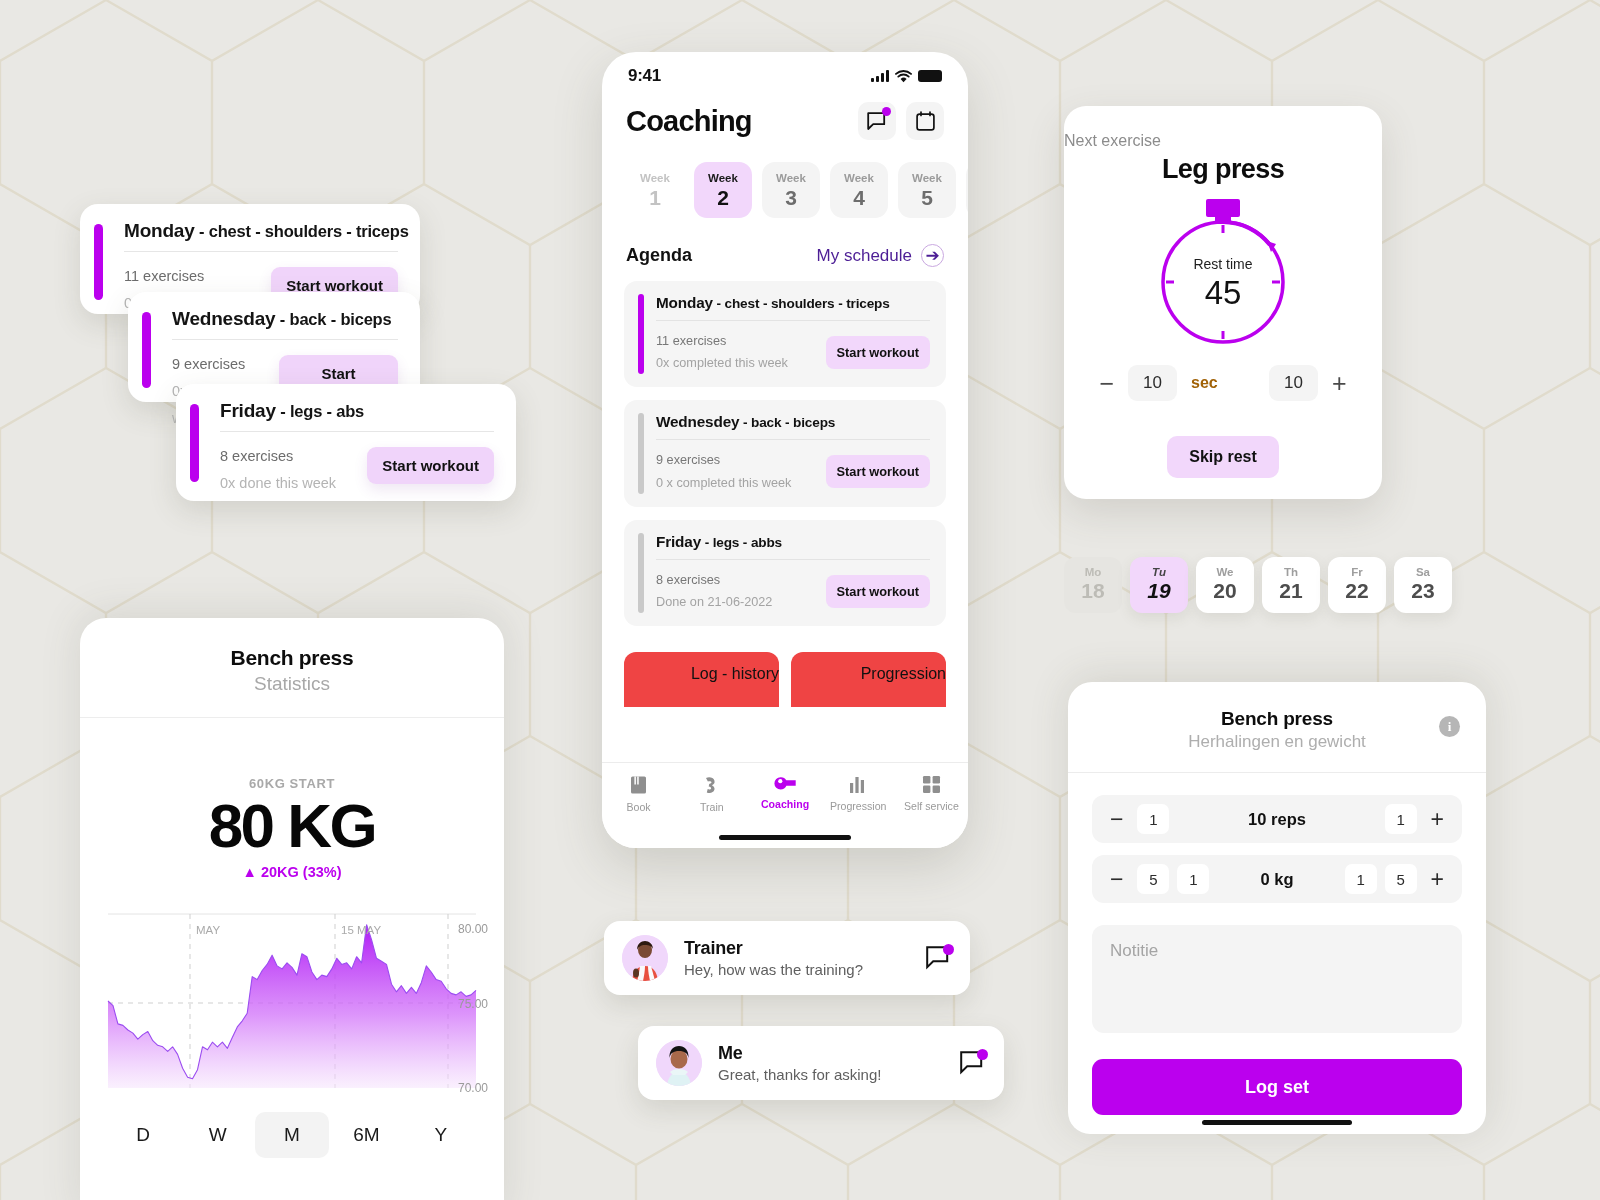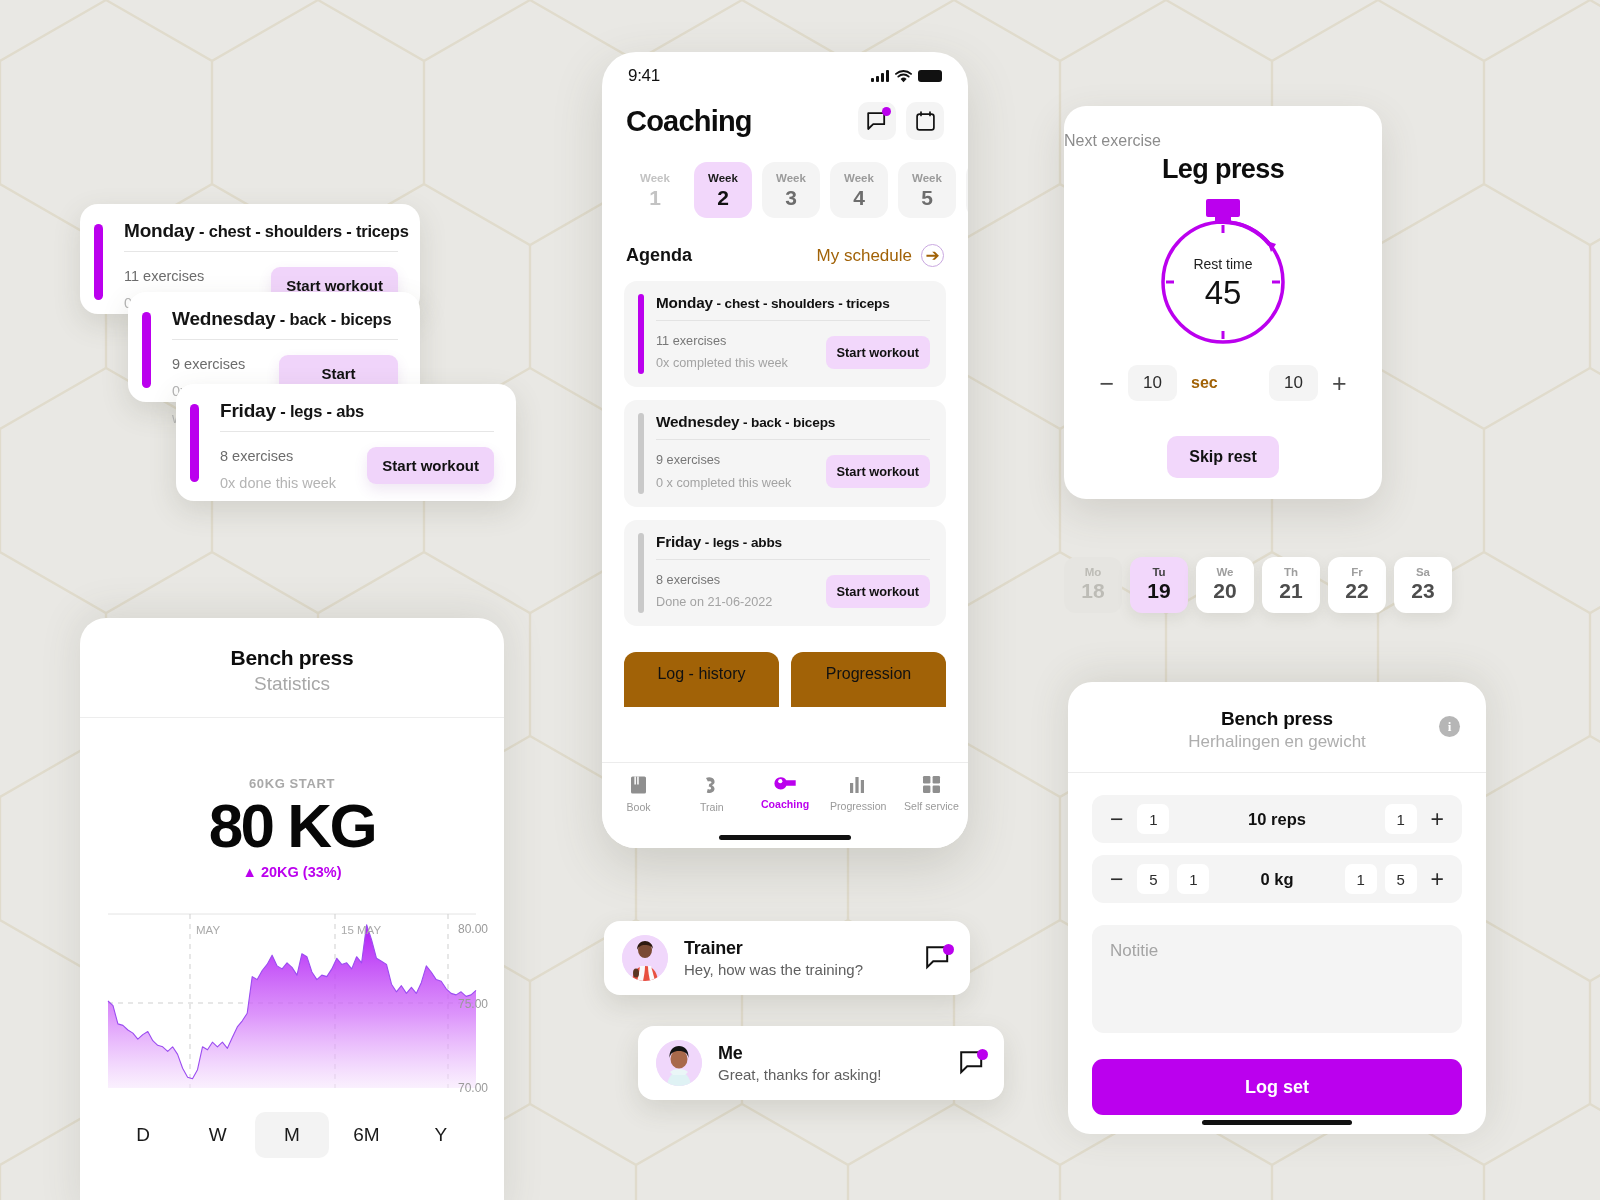--- a/index.html
+++ b/index.html
@@ -36,21 +36,21 @@
 
   
   #phone {
     position:absolute; left:602px; top:52px; width:366px; height:796px;
     background:#fff; border-radius:34px;
     box-shadow: 0 18px 50px rgba(80,75,60,.18);
     overflow:hidden; z-index: 5;
   }
   .statusbar { display:flex; justify-content:space-between; align-items:center;
     padding: 14px 26px 0 26px; }
-  .statusbar .time { font-size:17px; font-weight:400; color:#111; letter-spacing:-.3px;}
+  .statusbar .time { font-size:17px; font-weight:700; color:#111; letter-spacing:-.3px;}
   .statusicons { display:flex; align-items:center; gap:6px; }
   .bars { display:flex; align-items:flex-end; gap:2px; height:12px;}
   .bars i { width:3px; background:#111; border-radius:1px; display:block;}
   .bars i:nth-child(1){height:4px}.bars i:nth-child(2){height:6px}
   .bars i:nth-child(3){height:9px}.bars i:nth-child(4){height:12px}
   .batt { width:24px;height:12px;background:#111;border-radius:3px;}
 
   .ph-header { display:flex; align-items:center; justify-content:space-between;
      padding: 16px 24px 0 24px; }
   .ph-title { font-size:29px; font-weight:700; color:#0d0d0d; letter-spacing:-.8px;}
@@ -67,41 +67,41 @@
   .weekpill.dim { background:transparent; }
   .weekpill.dim .wk{color:#c3c3c3}.weekpill.dim .num{color:#c3c3c3}
   .weekpill.active { background:#f2d7fb; }
   .weekpill.active .wk { color:#1a1a1a; }
   .weekpill.active .num { color:#111; }
 
   .agenda-head { display:flex;justify-content:space-between;align-items:center;
       padding: 26px 24px 0 24px;}
   .agenda-title { font-size:18px;font-weight:700;color:#111;}
   .myschedule { display:flex;align-items:center;gap:9px;cursor:pointer;}
-  .myschedule span{font-size:17px;color:#a16207;}
+  .myschedule span{font-size:17px;color:#4c1d95;}
   .circ-arrow{width:23px;height:23px;border-radius:50%;border:1.4px solid #c9a8e0;
       display:flex;align-items:center;justify-content:center;color:#a855f7;font-size:12px;}
 
   .agenda-list{ padding: 14px 22px 0 22px; display:flex;flex-direction:column;gap:13px;}
   .acard{ background:#f5f5f5;border-radius:13px;padding:13px 16px 13px 14px;display:flex;gap:12px;}
   .acard .vbar{width:6px;border-radius:5px;background:#c9c9c9;flex:0 0 auto;}
   .acard.act .vbar{background:#bb00ee;}
   .acard .body{flex:1;min-width:0;}
   .acard .ttl{font-size:15.3px;font-weight:700;color:#111;letter-spacing:-.15px;white-space:nowrap;}
   .acard .ttl .sb{font-weight:600;font-size:13.6px;}
   .acard .ln{height:1px;background:#e3e3e3;margin:8px 0 9px 0;}
   .acard .foot{display:flex;align-items:center;justify-content:space-between;}
   .acard .meta{font-size:12.7px;color:#777;line-height:1.75;}
   .acard .meta.l2{color:#a3a3a3;}
   .acard .sbtn{background:#f2d7fb;border:none;border-radius:8px;padding:9px 11px;
      font-size:12.8px;font-weight:700;color:#111;cursor:pointer;font-family:"Liberation Sans",sans-serif;}
 
   .ph-tabs{display:flex;gap:12px;padding: 26px 22px 0 22px;}
-  .ph-tab{flex:1;background:#a16207;border-radius:12px 12px 0 0;padding:13px 0 24px 0;
-     text-align:center;font-size:16px;color:#111;cursor:pointer;}
+  .ph-tab{flex:1;background:#ef4444;border-radius:12px 12px 0 0;padding:13px 0 24px 0;
+     text-align:right;font-size:16px;color:#111;cursor:pointer;}
 
   .tabbar{position:absolute;bottom:0;left:0;right:0;background:#fff;height:86px;
      border-top:1px solid #ececec;display:flex;align-items:flex-start;padding-top:12px;}
   .tabitem{flex:1;display:flex;flex-direction:column;align-items:center;gap:6px;cursor:pointer;}
   .tabitem .lbl{font-size:10.6px;color:#9a9a9a;}
   .tabitem.active .lbl{color:#bb00ee;font-weight:700;}
   .homebar{position:absolute;bottom:8px;left:50%;transform:translateX(-50%);
      width:132px;height:5px;border-radius:3px;background:#111;}
 
   
@@ -149,21 +149,21 @@
 
   
   #days{position:absolute;left:1064px;top:557px;display:flex;gap:8px;z-index:4;}
   .daycell{width:58px;height:56px;border-radius:12px;background:#fff;
      box-shadow:0 5px 14px rgba(80,75,60,.10);
      display:flex;flex-direction:column;align-items:center;justify-content:center;cursor:pointer;}
   .daycell .dw{font-size:11.5px;color:#9e9e9e;font-weight:600;}
   .daycell .dn{font-size:21px;color:#4d4d4d;font-weight:700;line-height:1.2;}
   .daycell.past{background:#e6e5e1;box-shadow:none;}
   .daycell.past .dw,.daycell.past .dn{color:#bdbcb6;}
-  .daycell.sel{background:#f2d7fb;}
+  .daycell.sel{background:#f2d7fb;font-style:italic;}
   .daycell.sel .dw{color:#444;}.daycell.sel .dn{color:#111;}
 
   
   #logsheet{position:absolute;left:1068px;top:682px;width:418px;height:452px;
      background:#fff;border-radius:24px 24px 22px 22px;
      box-shadow:0 -4px 40px rgba(80,75,60,.14);z-index:4;overflow:hidden;}
   .ls-head{text-align:center;padding:26px 0 20px 0;border-bottom:1px solid #ececec;position:relative;}
   .ls-title{font-size:19px;font-weight:700;color:#0d0d0d;letter-spacing:-.2px;}
   .ls-sub{font-size:17px;color:#aeaeae;margin-top:2px;}
   .infoic{position:absolute;right:26px;top:34px;width:21px;height:21px;border-radius:50%;

